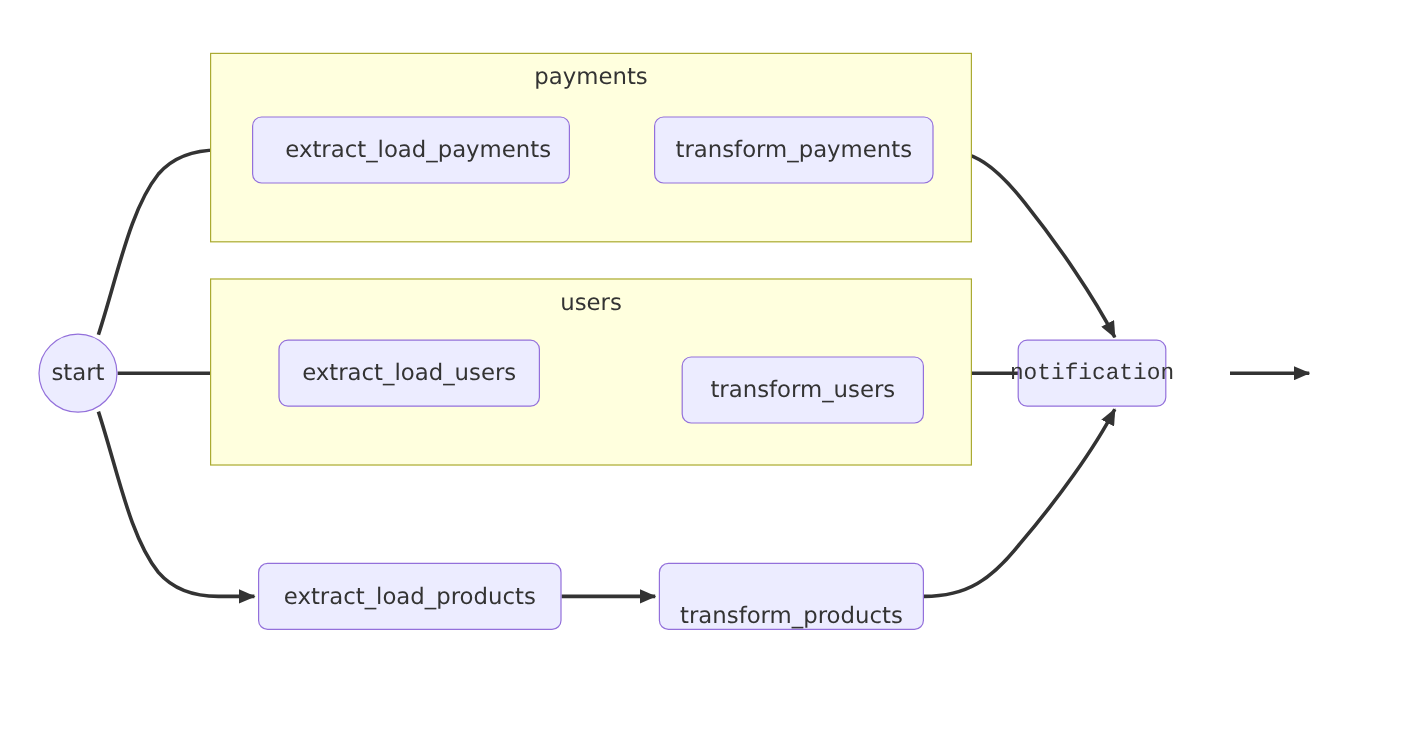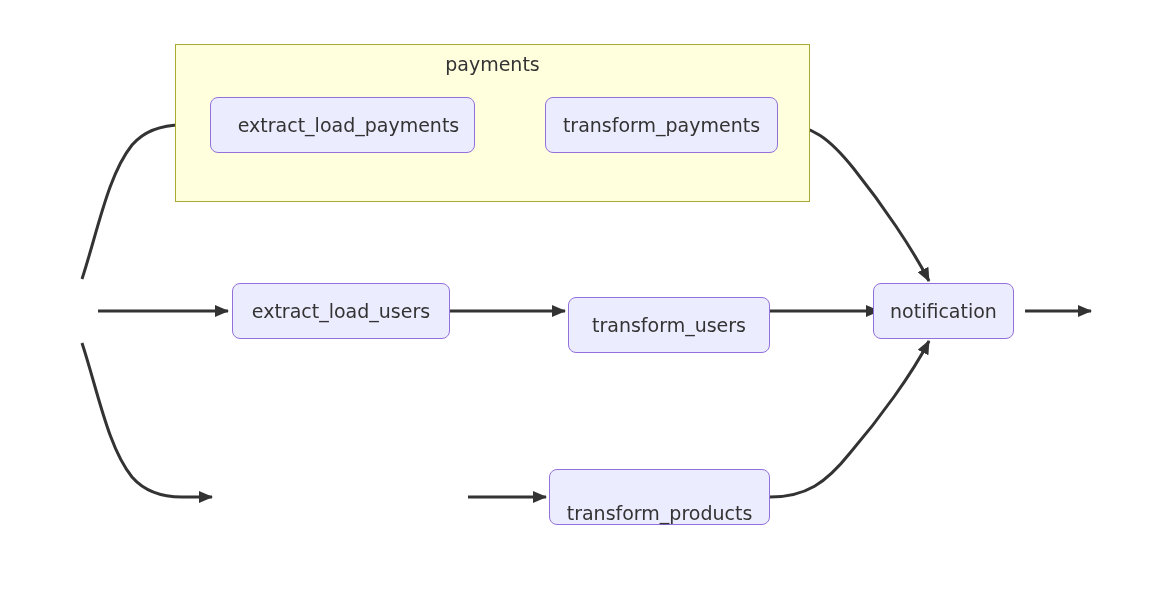--- a/index.html
+++ b/index.html
@@ -64,21 +64,21 @@
   .cluster-products { left: 175px; top: 417px; width: 635px; height: 161px; }
 
   
   .node-start    { left: 32px;   top: 278px; width: 66px;  height: 66px; }
   .node-elp      { left: 210px;  top: 97px;  width: 265px; height: 56px; padding-left: 12px; }
   .node-tp       { left: 545px;  top: 97px;  width: 233px; height: 56px; }
   .node-elu      { left: 232px;  top: 283px; width: 218px; height: 56px; }
   .node-tu       { left: 568px;  top: 297px; width: 202px; height: 56px; }
   .node-elpr     { left: 215px;  top: 469px; width: 253px; height: 56px; }
   .node-tpr      { left: 549px;  top: 469px; width: 221px; height: 56px; align-items: flex-end; }
-  .node-notif    { left: 873px;  top: 283px; width: 141px; height: 56px; }
+  .node-notif    { left: 848px;  top: 283px; width: 124px; height: 56px; font-family: Liberation Mono, monospace; }
   .node-end      { left: 1095px; top: 281px; width: 60px;  height: 60px; }
 </style>
 </head>
 <body>
 
 <div class="canvas">
 
   <svg class="edges-layer" viewBox="0 0 1172 608" xmlns="http://www.w3.org/2000/svg">
     <defs>
       <marker id="arrowhead" markerUnits="userSpaceOnUse" markerWidth="14" markerHeight="12" refX="13" refY="6" orient="auto">
@@ -93,36 +93,45 @@
     <path class="edge" d="M 468 497 L 546 497" marker-end="url(#arrowhead)"></path>
     <path class="edge" d="M 778 124 C 812 124 830 139 854 169 C 882 204 912 248 929 281" marker-end="url(#arrowhead)"></path>
     <path class="edge" d="M 758 311 L 879 311" marker-end="url(#arrowhead)"></path>
     <path class="edge" d="M 770 497 C 806 497 826 483 850 453 C 880 418 912 374 929 341" marker-end="url(#arrowhead)"></path>
     <path class="edge" d="M 1025 311 L 1091 311" marker-end="url(#arrowhead)"></path>
   </svg>
 
   <div class="cluster cluster-payments">
     <div class="cluster-title">payments</div>
   </div>
+  <div class="cluster cluster-users">
+    <div class="cluster-title">users</div>
+  </div>
 
+  <div class="node circle node-start">
+    <span>start</span>
+  </div>
 
   <div class="node rect node-elp">
     <span>extract_load_payments</span>
   </div>
   <div class="node rect node-tp">
     <span>transform_payments</span>
   </div>
 
   <div class="node rect node-elu">
     <span>extract_load_users</span>
   </div>
   <div class="node rect node-tu">
     <span>transform_users</span>
   </div>
 
+  <div class="node rect node-elpr">
+    <span>extract_load_products</span>
+  </div>
   <div class="node rect node-tpr">
     <span>transform_products</span>
   </div>
 
   <div class="node rect node-notif">
     <span>notification</span>
   </div>
 
 
 </div>

